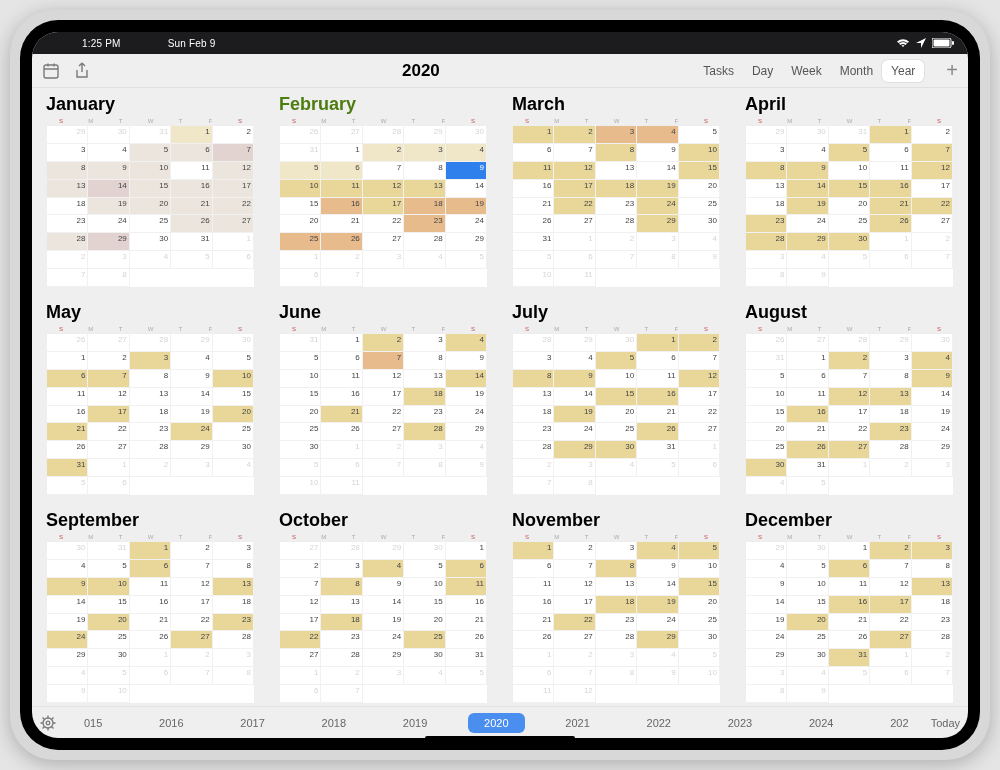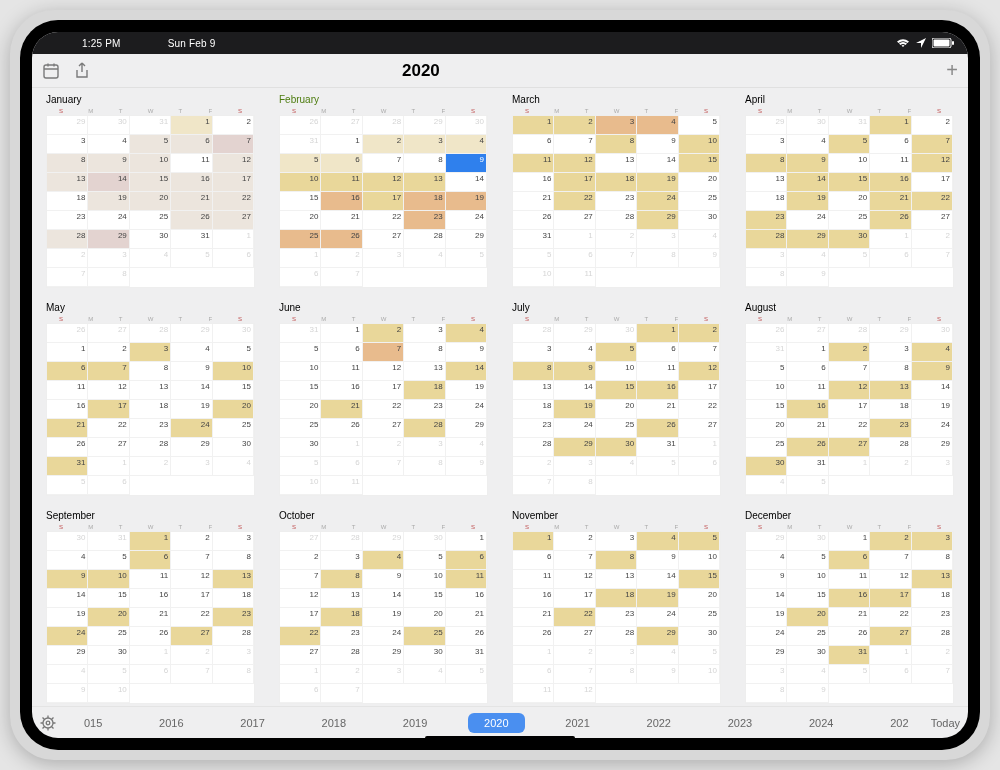--- a/index.html
+++ b/index.html
@@ -14,21 +14,21 @@
   .tb-left { display:flex; gap:14px; align-items:center; width:180px;}
   .tb-title { flex:0 0 auto; margin-left:180px; font-size:17px; font-weight:600; color:#000;}
   .tb-right { margin-left:auto; display:flex; align-items:center; gap:8px;}
   .seg { display:flex; align-items:center; background:transparent; font-size:12px;}
   .seg span { padding:4px 9px; border-radius:6px; cursor:pointer;}
   .seg span.active { background:#fff; box-shadow:0 0 0 1px #e0e0e0;}
   .plus { font-size:20px; margin-left:14px; color:#888;}
   .months-wrap { flex:1; overflow:hidden; padding:6px 14px 2px 14px;}
   .months { display:grid; grid-template-columns:repeat(4,1fr); grid-template-rows:repeat(3,1fr); gap:14px 24px; height:100%;}
   .month { display:flex; flex-direction:column;}
-  .month .name { font-size:10px; font-weight:400; margin-bottom:3px;}
+  .month .name { font-size:18px; font-weight:700; margin-bottom:3px;}
   .month .name.current { color:#4d7c0f;}
   .dow { display:grid; grid-template-columns:repeat(7,1fr); font-size:6px; color:#aaa; margin-bottom:1px;}
   .dow span { text-align:center;}
   .dow span:first-child,.dow span:last-child{color:#c05050;}
   .grid { display:grid; grid-template-columns:repeat(5,1fr); grid-auto-rows:1fr; flex:1; background:#fff; border:1px solid #eee;}
   .cell { position:relative; border-right:1px solid #f1f1f1; border-bottom:1px solid #f1f1f1; font-size:8px; color:#444; }
   .cell .num { position:absolute; top:1px; right:2px; font-size:8px;}
   .cell.out .num{ color:#d5d5d5;}
   .cell.hl{ background:#e9d79a;}
   .cell.hl-l{ background:#f0e6c8;}
@@ -90,20 +90,27 @@
           </span>
           <span>
             <svg width="16" height="18" viewBox="0 0 16 18">
                 <path d="M8 1 L8 10 M8 1 L5 4 M8 1 L11 4" stroke="#7a7a7a" stroke-width="1.4" fill="none"></path>
                 <path d="M3 8 v7 h10 v-7" stroke="#7a7a7a" stroke-width="1.4" fill="none"></path>
               </svg>
           </span>
         </div>
         <div class="tb-title">2020</div>
         <div class="tb-right">
+          <div class="seg" id="seg">
+              <span>Tasks</span>
+              <span>Day</span>
+              <span>Week</span>
+              <span>Month</span>
+              <span class="active">Year</span>
+            </div>
           <span class="plus">+</span>
         </div>
       </div>
 
       <div class="months-wrap">
         <div class="months" id="months">
             <div class="month">
               <div class="name">January</div>
               <div class="dow">
                 <span>S</span>

